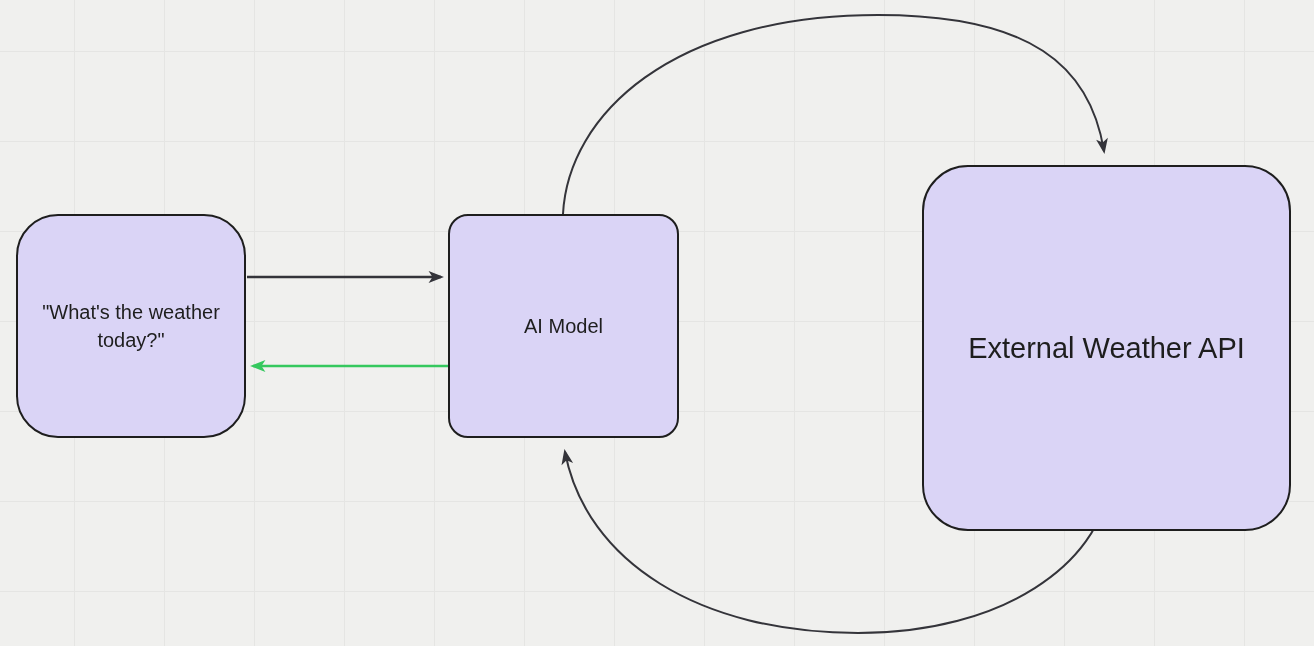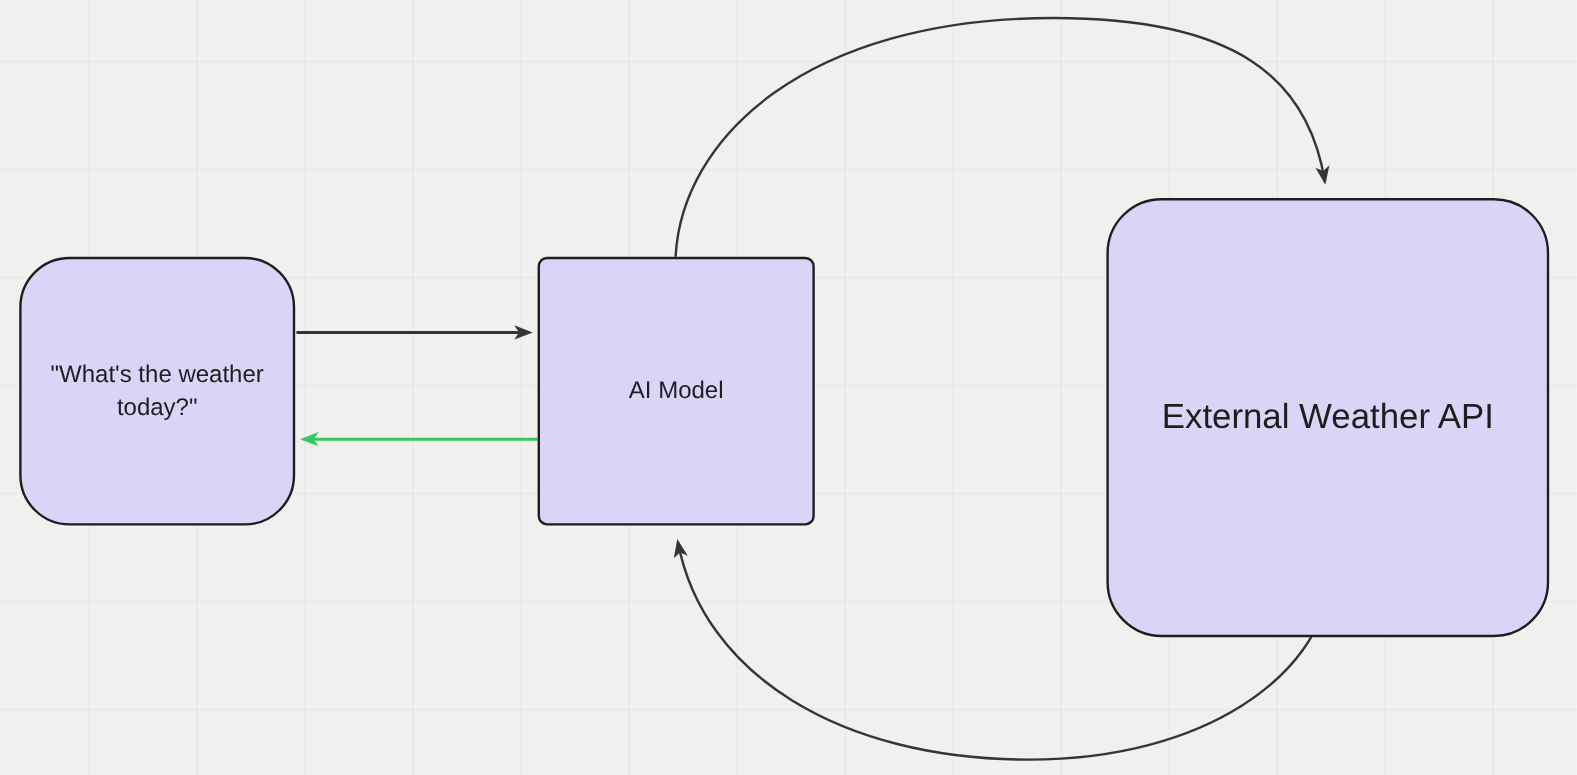--- a/index.html
+++ b/index.html
@@ -38,21 +38,21 @@
   }
   .node-label{
     color:var(--text);
     line-height:1.4;
   }
   #node-user-query{
     left:16px;top:214px;width:230px;height:224px;border-radius:42px;
   }
   #node-user-query .node-label{font-size:20px;max-width:196px;}
   #node-ai-model{
-    left:448px;top:214px;width:231px;height:224px;border-radius:8px;text-align:center;
+    left:448px;top:214px;width:231px;height:224px;border-radius:20px;text-align:center;
   }
   #node-ai-model .node-label{font-size:20px;}
   #node-external-api{
     left:922px;top:165px;width:369px;height:366px;border-radius:46px;
   }
   #node-external-api .node-label{font-size:29px;}
   svg.edges{
     position:absolute;left:0;top:0;width:1314px;height:646px;
     overflow:visible;
   }

